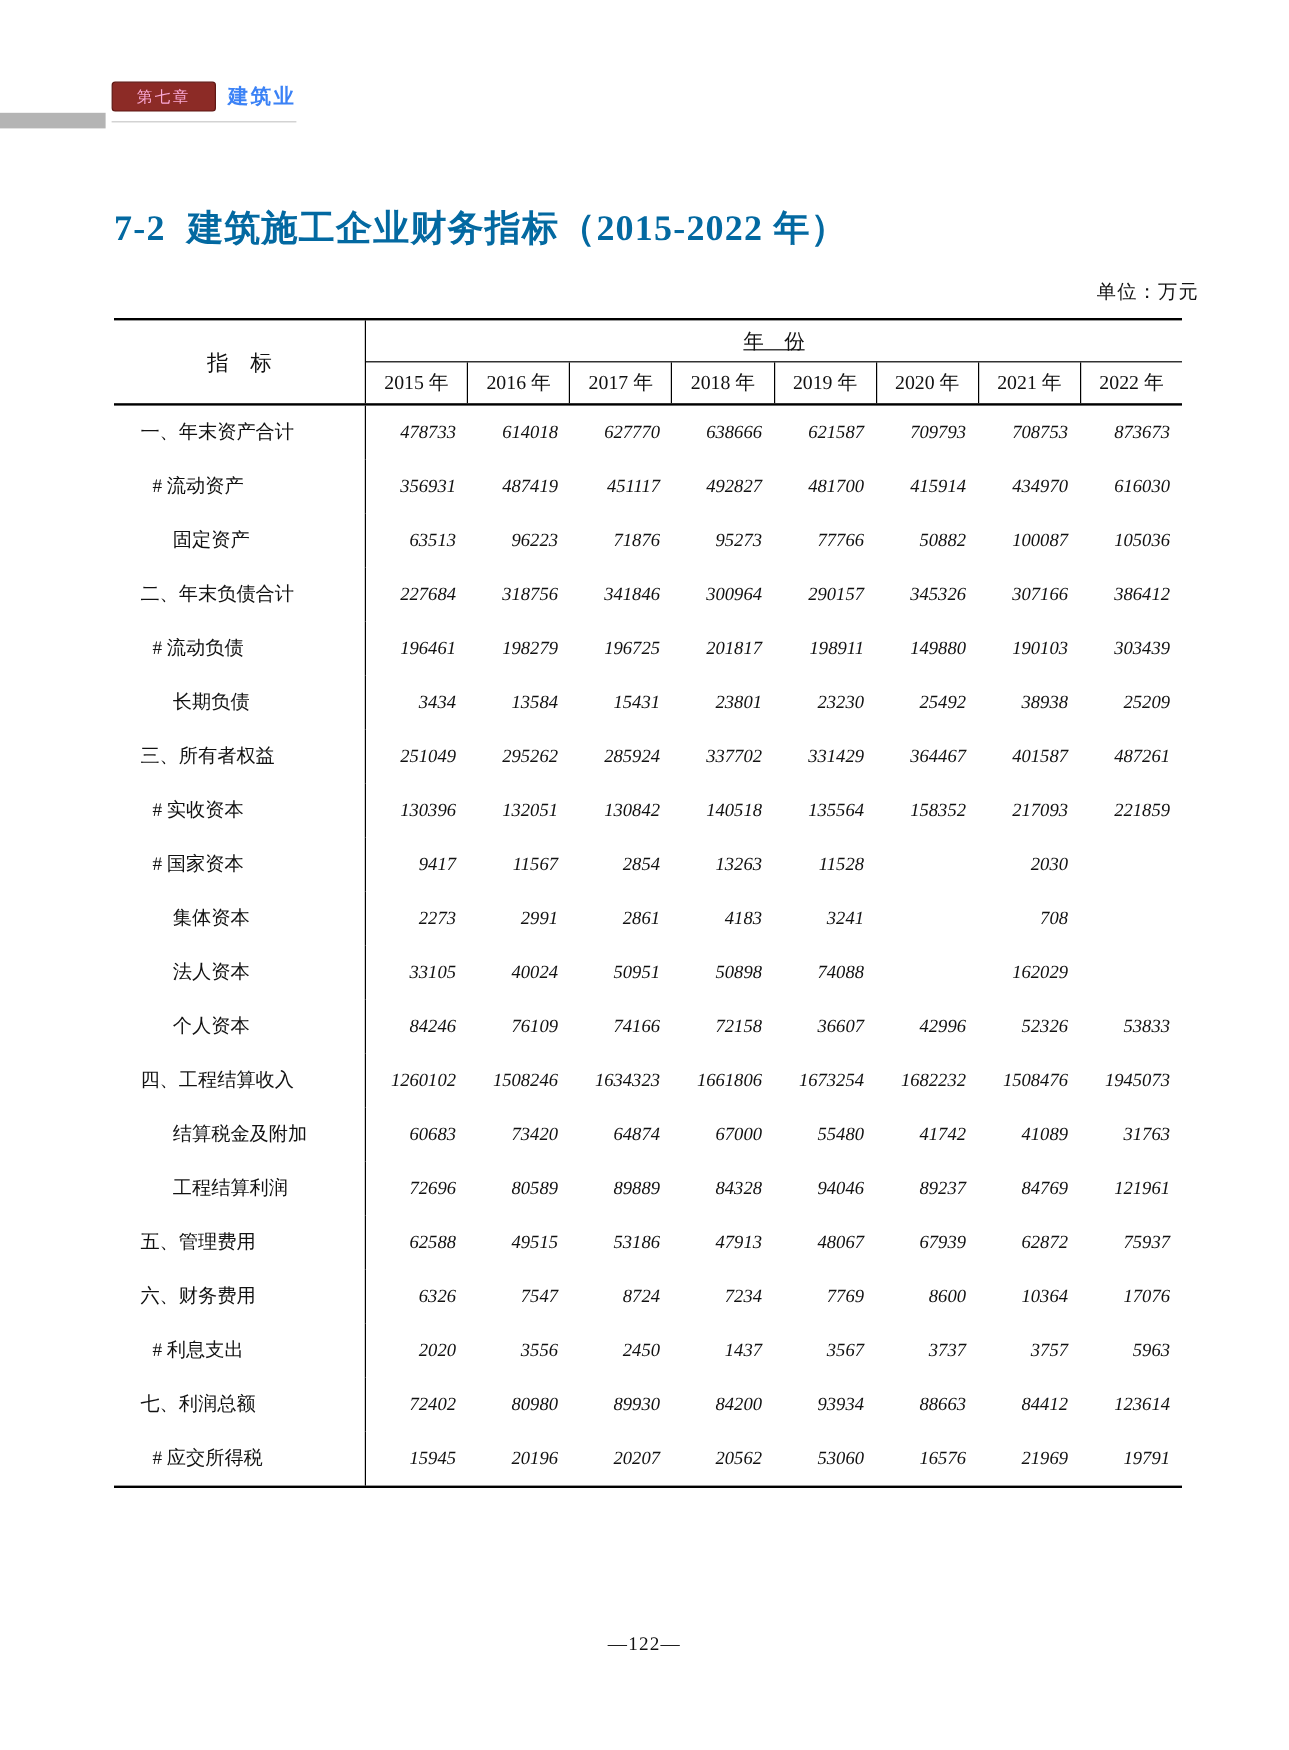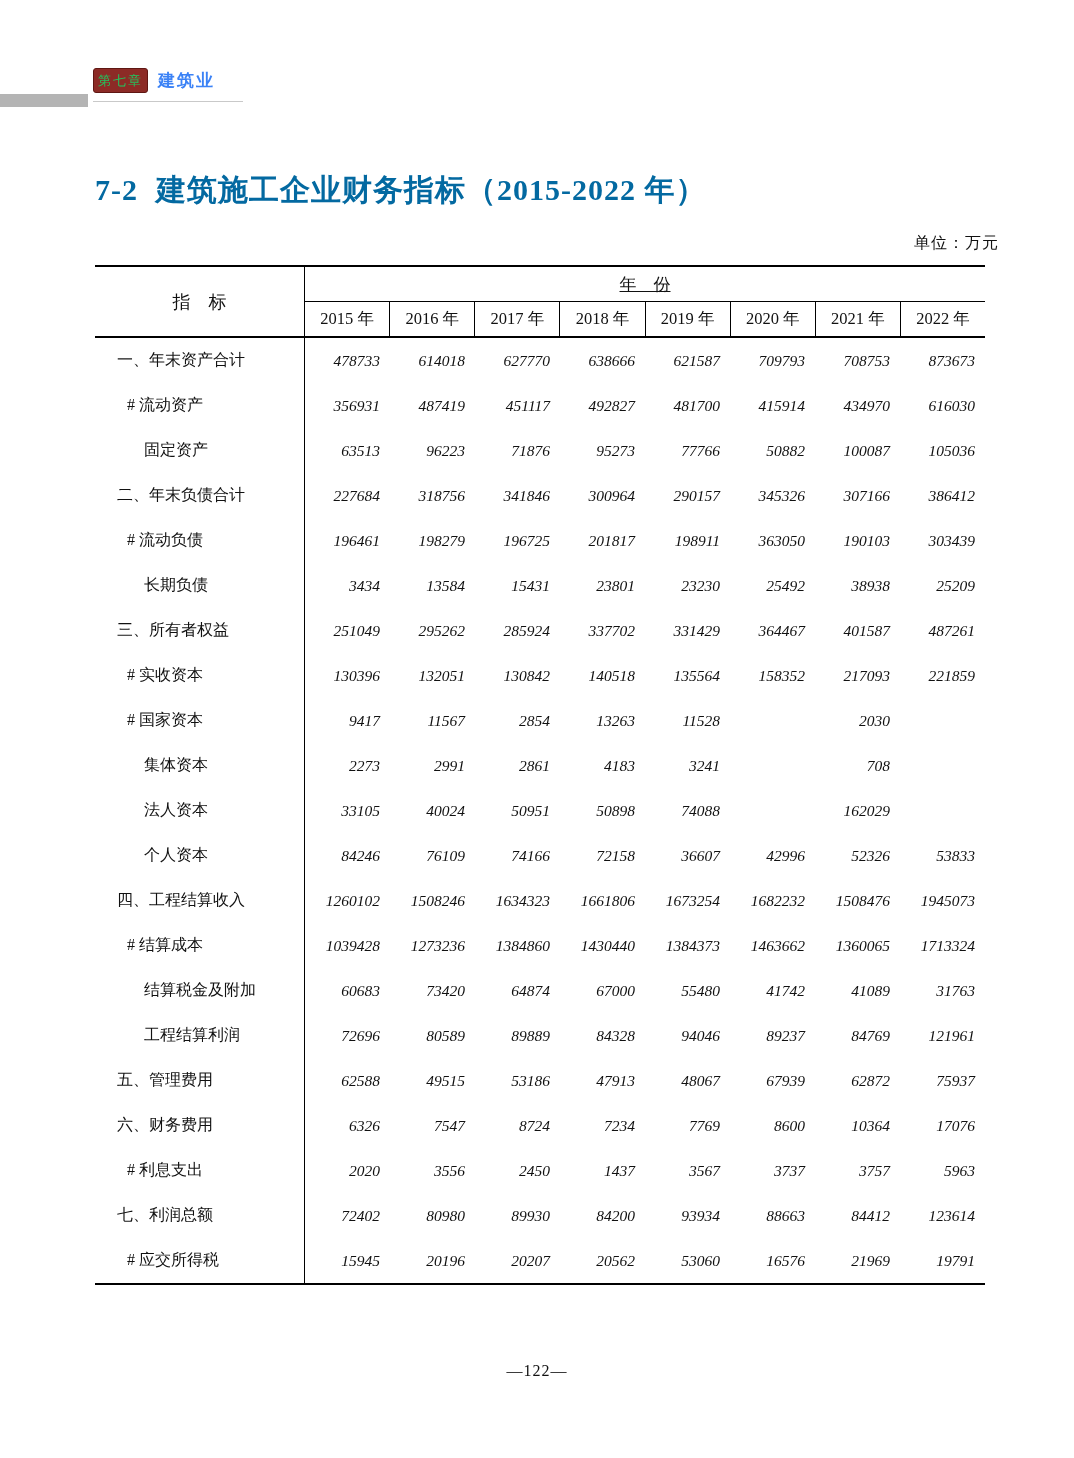--- a/index.html
+++ b/index.html
@@ -24,24 +24,24 @@
     left: 93px; top: 68px;
     display: flex;
     align-items: center;
     gap: 10px;
     padding-bottom: 8px;
     border-bottom: 1px solid #c9c9c9;
     min-width: 150px;
   }
   .chapter-badge {
     background: #8c2b26;
-    color: #22c55e;
+    color: #f9a8d4;
     font-size: 13px;
     line-height: 1;
-    padding: 5px 4px;
+    padding: 5px 20px;
     border: 1px solid #5f1713;
     border-radius: 3px;
     letter-spacing: 2px;
     white-space: nowrap;
   }
   .chapter-name {
     font-family: "Liberation Sans", "DejaVu Sans", sans-serif;
     font-weight: bold;
     font-size: 17px;
     letter-spacing: 2px;
@@ -237,21 +237,21 @@
         </div>
       </div>
       <div class="trow">
         <div class="row-label indent-2"># 流动负债</div>
         <div class="row-cells">
           <div class="cell">196461</div>
           <div class="cell">198279</div>
           <div class="cell">196725</div>
           <div class="cell">201817</div>
           <div class="cell">198911</div>
-          <div class="cell">363050</div>
+          <div class="cell">149880</div>
           <div class="cell">190103</div>
           <div class="cell">303439</div>
         </div>
       </div>
       <div class="trow">
         <div class="row-label indent-3">长期负债</div>
         <div class="row-cells">
           <div class="cell">3434</div>
           <div class="cell">13584</div>
           <div class="cell">15431</div>
@@ -347,33 +347,20 @@
           <div class="cell">1508246</div>
           <div class="cell">1634323</div>
           <div class="cell">1661806</div>
           <div class="cell">1673254</div>
           <div class="cell">1682232</div>
           <div class="cell">1508476</div>
           <div class="cell">1945073</div>
         </div>
       </div>
       <div class="trow">
-        <div class="row-label indent-2"># 结算成本</div>
-        <div class="row-cells">
-          <div class="cell">1039428</div>
-          <div class="cell">1273236</div>
-          <div class="cell">1384860</div>
-          <div class="cell">1430440</div>
-          <div class="cell">1384373</div>
-          <div class="cell">1463662</div>
-          <div class="cell">1360065</div>
-          <div class="cell">1713324</div>
-        </div>
-      </div>
-      <div class="trow">
         <div class="row-label indent-3">结算税金及附加</div>
         <div class="row-cells">
           <div class="cell">60683</div>
           <div class="cell">73420</div>
           <div class="cell">64874</div>
           <div class="cell">67000</div>
           <div class="cell">55480</div>
           <div class="cell">41742</div>
           <div class="cell">41089</div>
           <div class="cell">31763</div>

